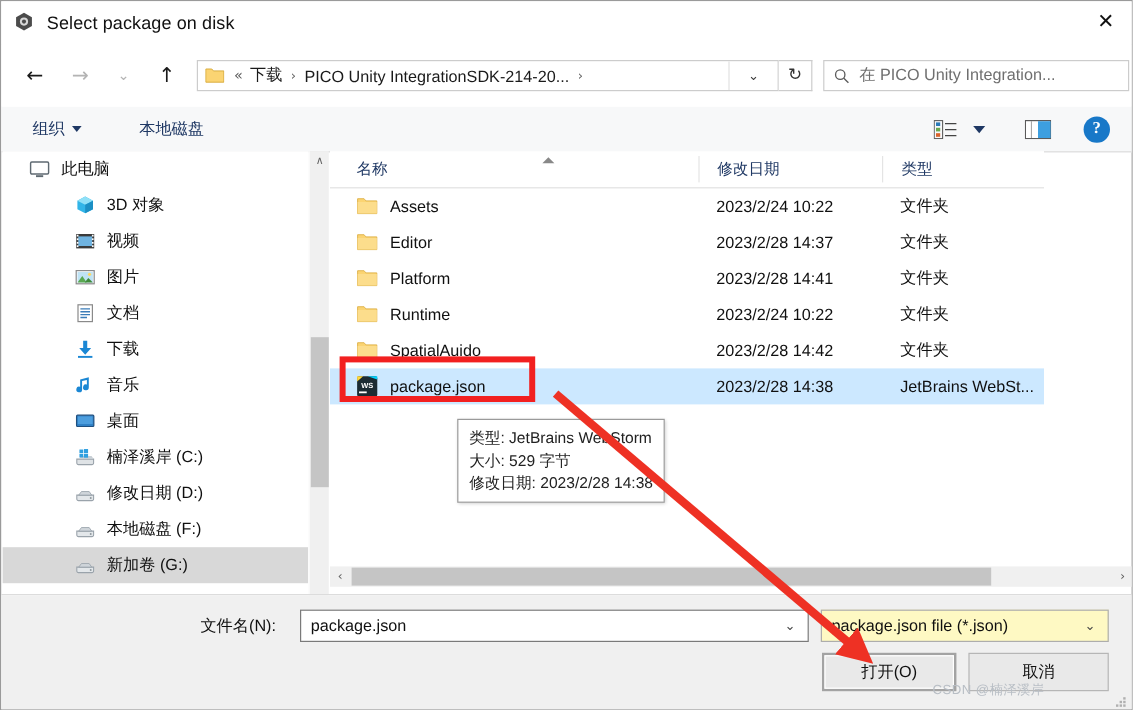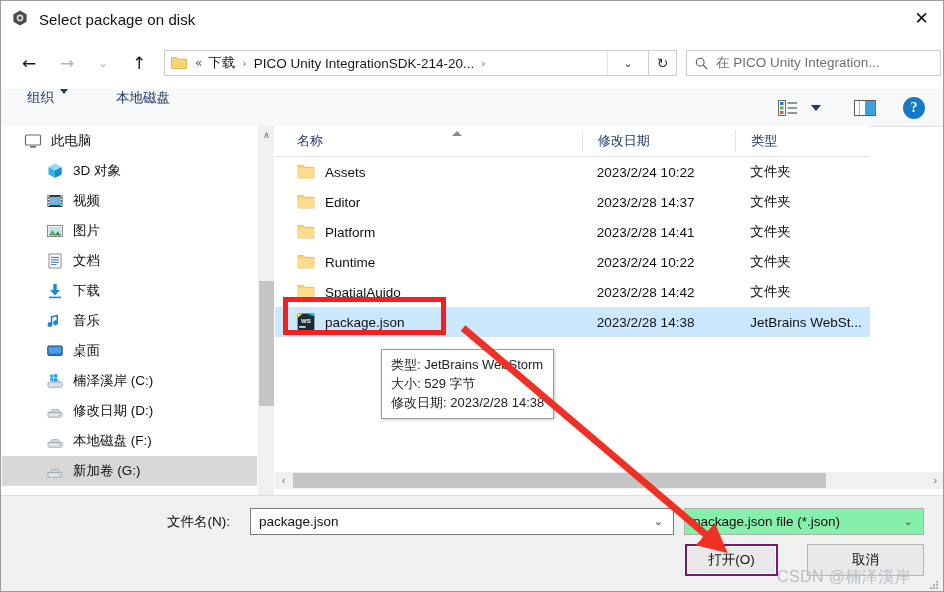--- a/index.html
+++ b/index.html
@@ -170,21 +170,21 @@
     width: 944px; height: 37px;
     background: #f7f8f9;
     border-bottom: 1px solid #dcdcdc;
     display: flex;
     align-items: center;
   }
   .tb-item {
     font-size: 13.5px;
     color: #1f3864;
     display: flex;
-    align-items: flex-start;
+    align-items: center;
     height: 100%;
     padding: 0 4px;
   }
   .tb-organize { margin-left: 22px; }
   .tb-newfolder { margin-left: 40px; }
   .tb-caret {
     margin-left: 6px;
     width: 0; height: 0;
     border-left: 4px solid transparent;
     border-right: 4px solid transparent;
@@ -230,21 +230,21 @@
   .side-item {
     height: 30px;
     display: flex;
     align-items: center;
     padding-left: 22px;
     font-size: 13.5px;
     color: #101010;
     white-space: nowrap;
   }
   .side-item.root { padding-left: 22px; }
-  .side-item.child { padding-left: 44px; }
+  .side-item.child { padding-left: 60px; }
   .side-item.selected { background: #d8d8d8; }
   .side-ico {
     width: 18px; height: 18px;
     margin-right: 9px;
     flex: none;
     display: flex;
     align-items: center;
     justify-content: center;
   }
   .side-label { overflow: hidden; }
@@ -419,21 +419,21 @@
     margin-left: auto;
     margin-right: 10px;
     color: #444;
     font-size: 11px;
     font-family: "DejaVu Sans", sans-serif;
   }
   .type-combo {
     position: absolute;
     left: 683px; top: 507px;
     width: 240px; height: 27px;
-    background: #86efac;
+    background: #fef9c3;
     border: 1px solid #adadad;
     box-sizing: border-box;
     display: flex;
     align-items: center;
   }
   .type-value {
     margin-left: 8px;
     font-size: 13.5px;
     color: #101010;
     white-space: nowrap;
@@ -452,23 +452,23 @@
     border: 1px solid #adadad;
     box-sizing: border-box;
     display: flex;
     align-items: center;
     justify-content: center;
     font-size: 13.5px;
     color: #101010;
   }
   .btn-open {
     left: 684px; top: 543px;
-    width: 93px;
+    width: 112px;
     background: #e9e9e9;
-    border: 2px solid #701a75;
+    border: 2px solid #a3a3a3;
     outline: 1px solid #ffffff;
     outline-offset: -3px;
   }
   .btn-cancel {
     left: 806px; top: 543px;
     width: 117px;
     background: #e9e9e9;
     border: 1px solid #b6b6b6;
   }
   .grip {
@@ -488,21 +488,21 @@
   }
   .annot-svg {
     position: absolute;
     left: 0; top: 0;
     width: 944px; height: 592px;
     pointer-events: none;
   }
   .watermark {
     position: absolute;
     left: 776px; top: 566px;
-    font-size: 16px;
+    font-size: 11px;
     color: #b8bec5;
     white-space: nowrap;
     letter-spacing: 0.4px;
   }
 </style>
 </head>
 <body>
 
 <div id="dialog">
 

